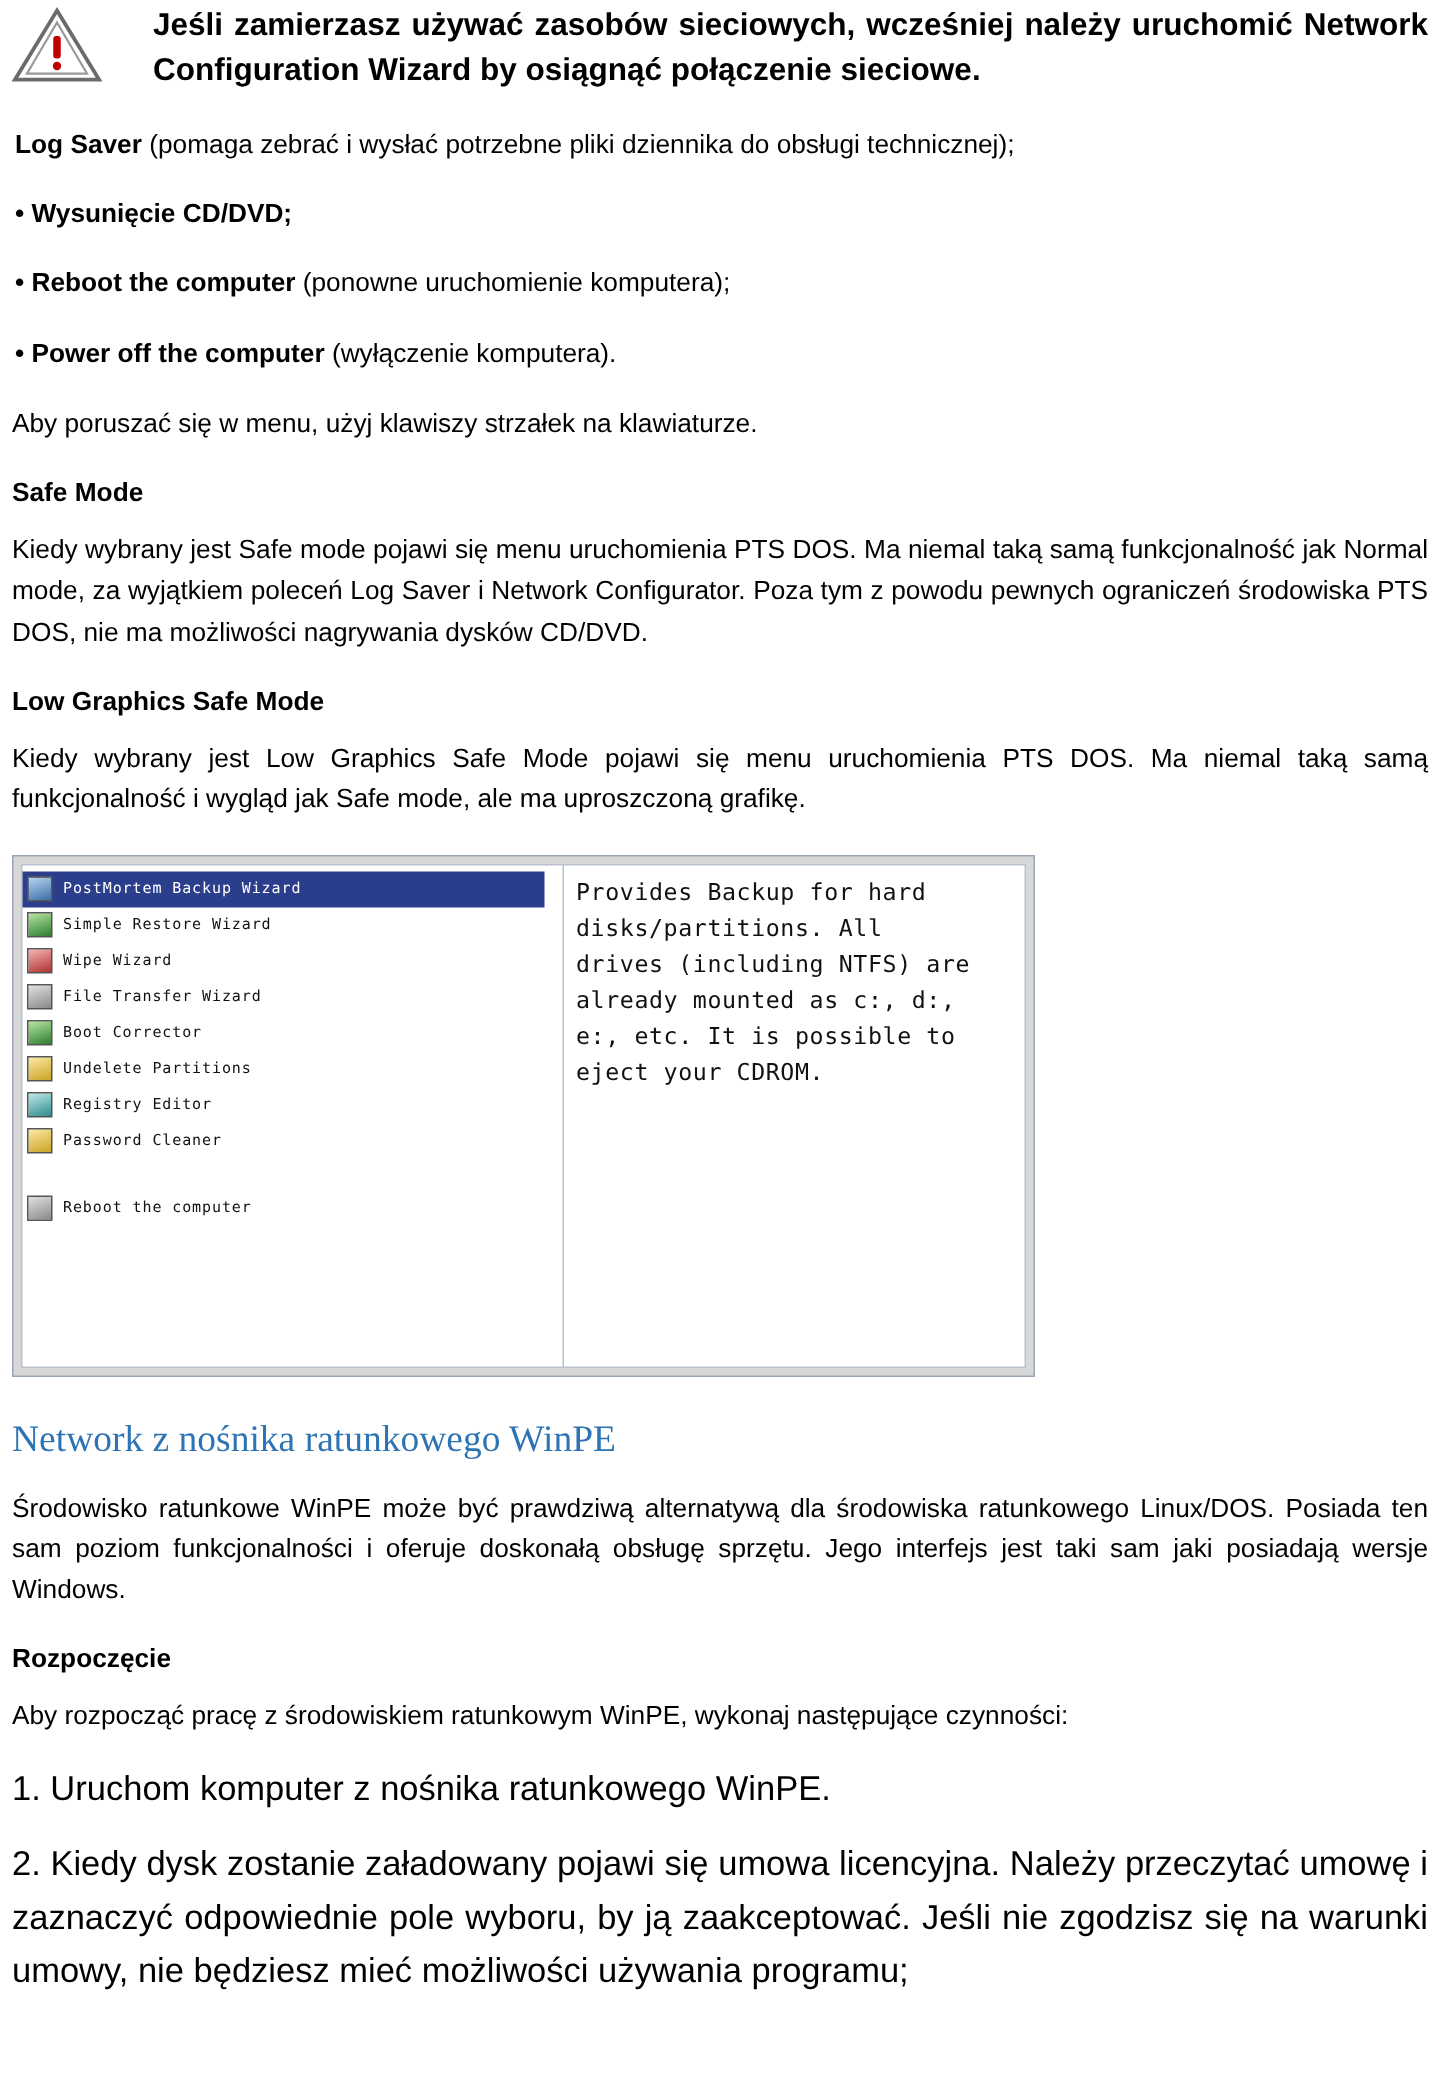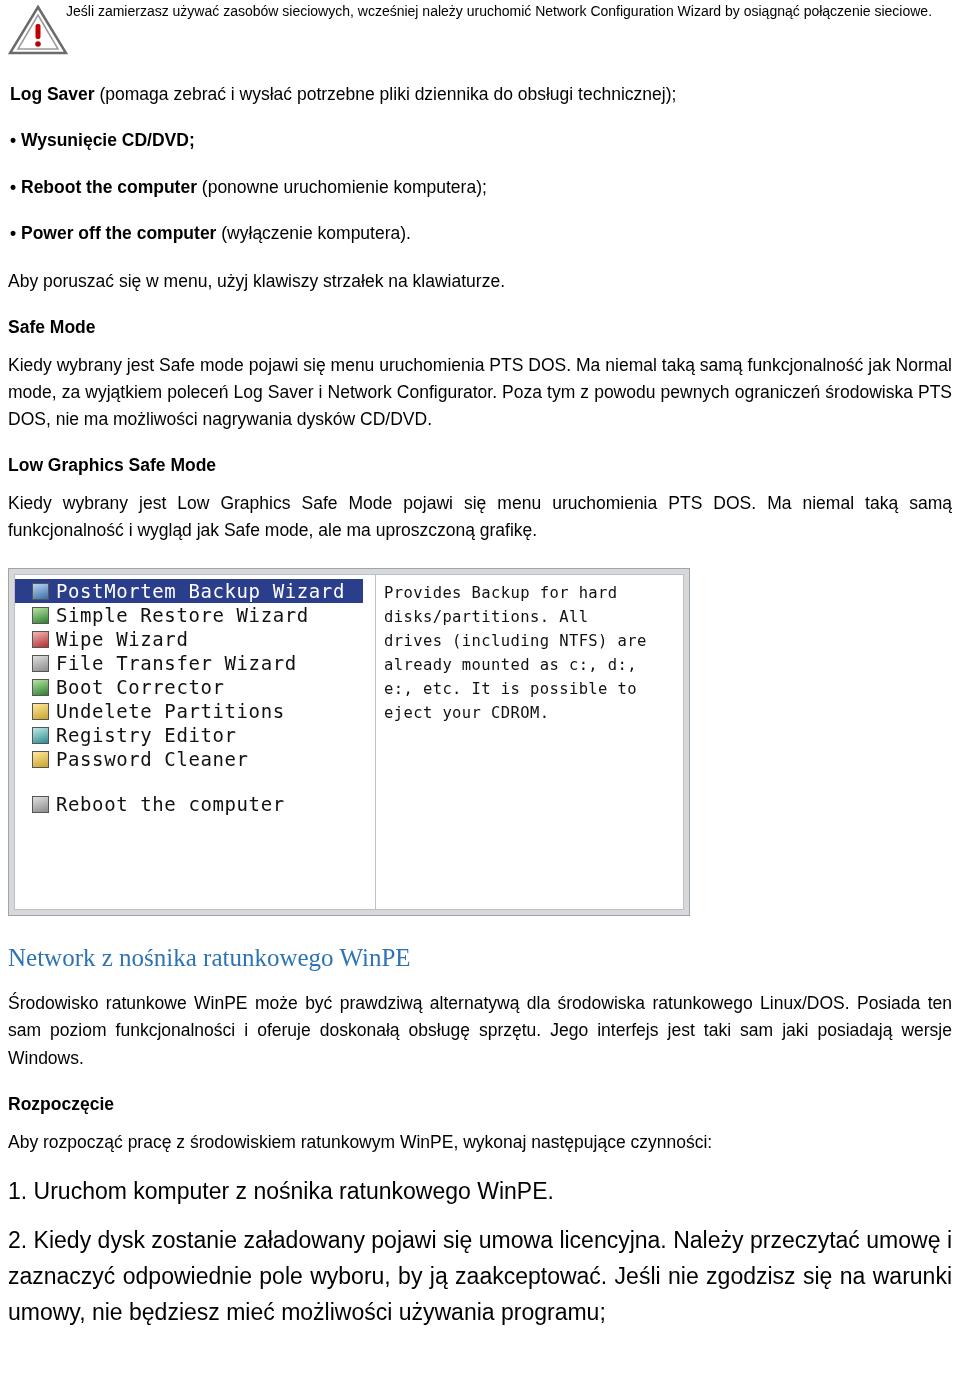--- a/index.html
+++ b/index.html
@@ -36,23 +36,23 @@
     margin-top: 2px;
   }
   .warn-icon {
     position: absolute;
     left: 0px;
     top: 2px;
     width: 60px;
     height: 52px;
   }
   .note-text {
-    margin-left: 58px;
-    font-size: 14px;
-    font-weight: normal;
+    margin-left: 94px;
+    font-size: 21px;
+    font-weight: bold;
     line-height: 1.42;
     text-align: justify;
     text-justify: inter-word;
   }
 
   
   .bullets {
     margin: 22px 0 0 0;
     padding: 0;
     list-style: none;
@@ -104,23 +104,23 @@
     background: #ffffff;
     border: 1px solid #b9c2cc;
     border-left: none;
     box-sizing: border-box;
     padding: 6px 0 0 8px;
   }
   .menu-row {
     display: flex;
     align-items: center;
     height: 24px;
-    padding-left: 17px;
+    padding-left: 3px;
     font-family: "DejaVu Sans Mono", monospace;
-    font-size: 19px;
+    font-size: 10px;
     letter-spacing: 0.6px;
     color: #111;
   }
   .menu-row.selected {
     background: #2b3e8c;
     color: #ffffff;
     margin-right: 12px;
   }
   .menu-ico {
     width: 17px;

